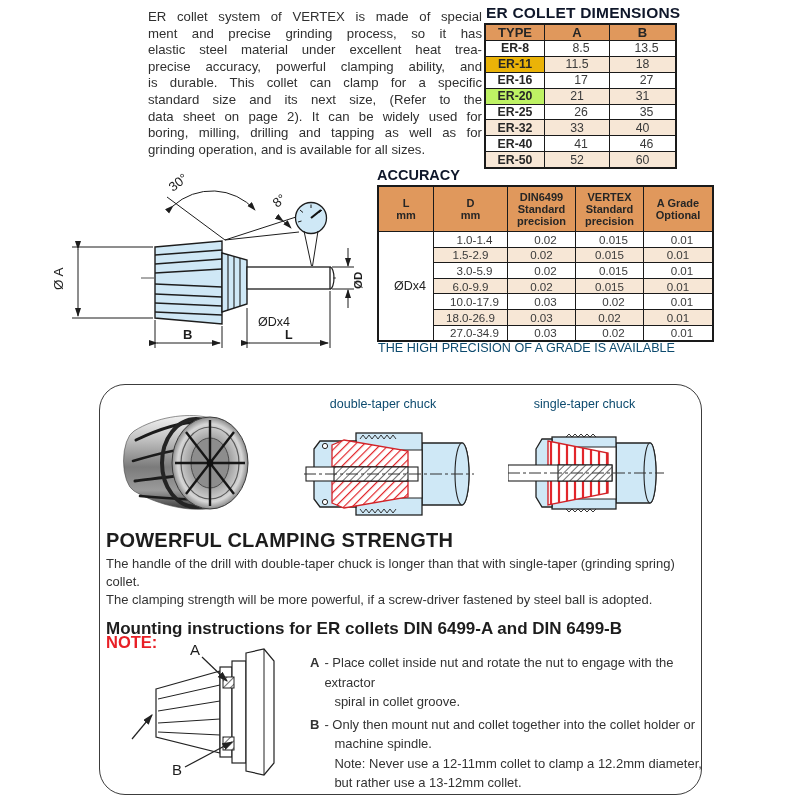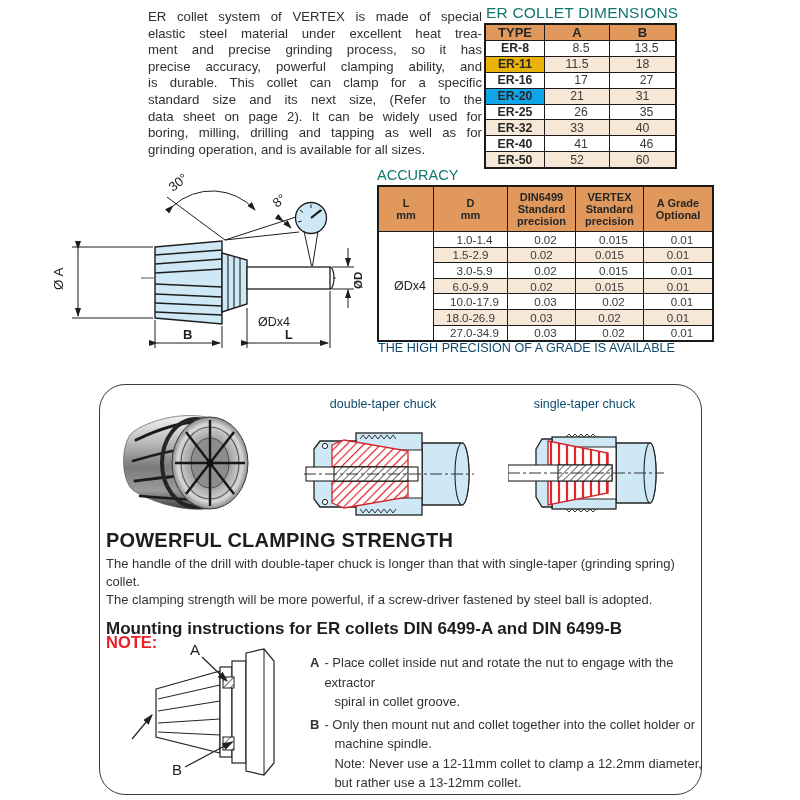--- a/index.html
+++ b/index.html
@@ -6,21 +6,21 @@
   .page{position:relative;width:800px;height:800px;background:#fff;overflow:hidden;
         font-family:"Liberation Sans",sans-serif;color:#262626;}
   .abs{position:absolute;}
 
   
   .intro{left:148px;top:9px;width:334px;font-size:13.2px;line-height:16.6px;color:#303030;}
   .intro div{text-align:justify;text-align-last:justify;white-space:nowrap;}
   .intro div:last-child{text-align-last:left;}
 
   
-  .tbl-title{font-weight:normal;color:#0f766e;}
+  .tbl-title{font-weight:bold;color:#0f172a;}
   .dims-title{left:486px;top:4px;font-size:15.5px;letter-spacing:.2px;}
   .acc-title{left:377px;top:167px;font-size:14.5px;}
   .footnote{left:378px;top:341px;font-size:12.6px;color:#0c4a6e;}
 
   
   table{border-collapse:collapse;table-layout:fixed;}
   .dims{left:484px;top:23px;width:189px;border:2px solid #1a1a1a;}
   .dims th,.dims td{border:1px solid #1a1a1a;height:14.9px;text-align:center;vertical-align:middle;padding:0;}
   .dims thead th{background:#e0985c;font-size:13px;font-weight:bold;}
   .dims tbody th{font-size:12.3px;font-weight:bold;}
@@ -51,22 +51,22 @@
 
   svg text{font-family:"Liberation Sans",sans-serif;fill:#1d1d1d;}
 </style>
 </head>
 <body>
 
 <div class="page">
 
   <div class="abs intro">
       <div class="jline">ER collet system of VERTEX is made of special</div>
+      <div class="jline">ment and precise grinding process, so it has</div>
       <div class="jline">elastic steel material under excellent heat trea-</div>
-      <div class="jline">ment and precise grinding process, so it has</div>
       <div class="jline">precise accuracy, powerful clamping ability, and</div>
       <div class="jline">is durable. This collet can clamp for a specific</div>
       <div class="jline">standard size and its next size, (Refer to the</div>
       <div class="jline">data sheet on page 2). It can be widely used for</div>
       <div class="jline">boring, milling, drilling and tapping as well as for</div>
       <div class="jline">grinding operation, and is available for all sizes.</div>
     </div>
 
   <div class="abs tbl-title dims-title">ER COLLET DIMENSIONS</div>
   <table class="abs dims">
@@ -87,21 +87,21 @@
           <th style="background:#eab308">ER-11</th>
           <td>11.5</td>
           <td>18</td>
         </tr>
       <tr class="w">
           <th>ER-16</th>
           <td>17</td>
           <td>27</td>
         </tr>
       <tr class="alt">
-          <th style="background:#0ea5e9">ER-20</th>
+          <th style="background:#bef264">ER-20</th>
           <td>21</td>
           <td>31</td>
         </tr>
       <tr class="w">
           <th>ER-25</th>
           <td>26</td>
           <td>35</td>
         </tr>
       <tr class="alt">
           <th style="background:#f7e7d6">ER-32</th>

